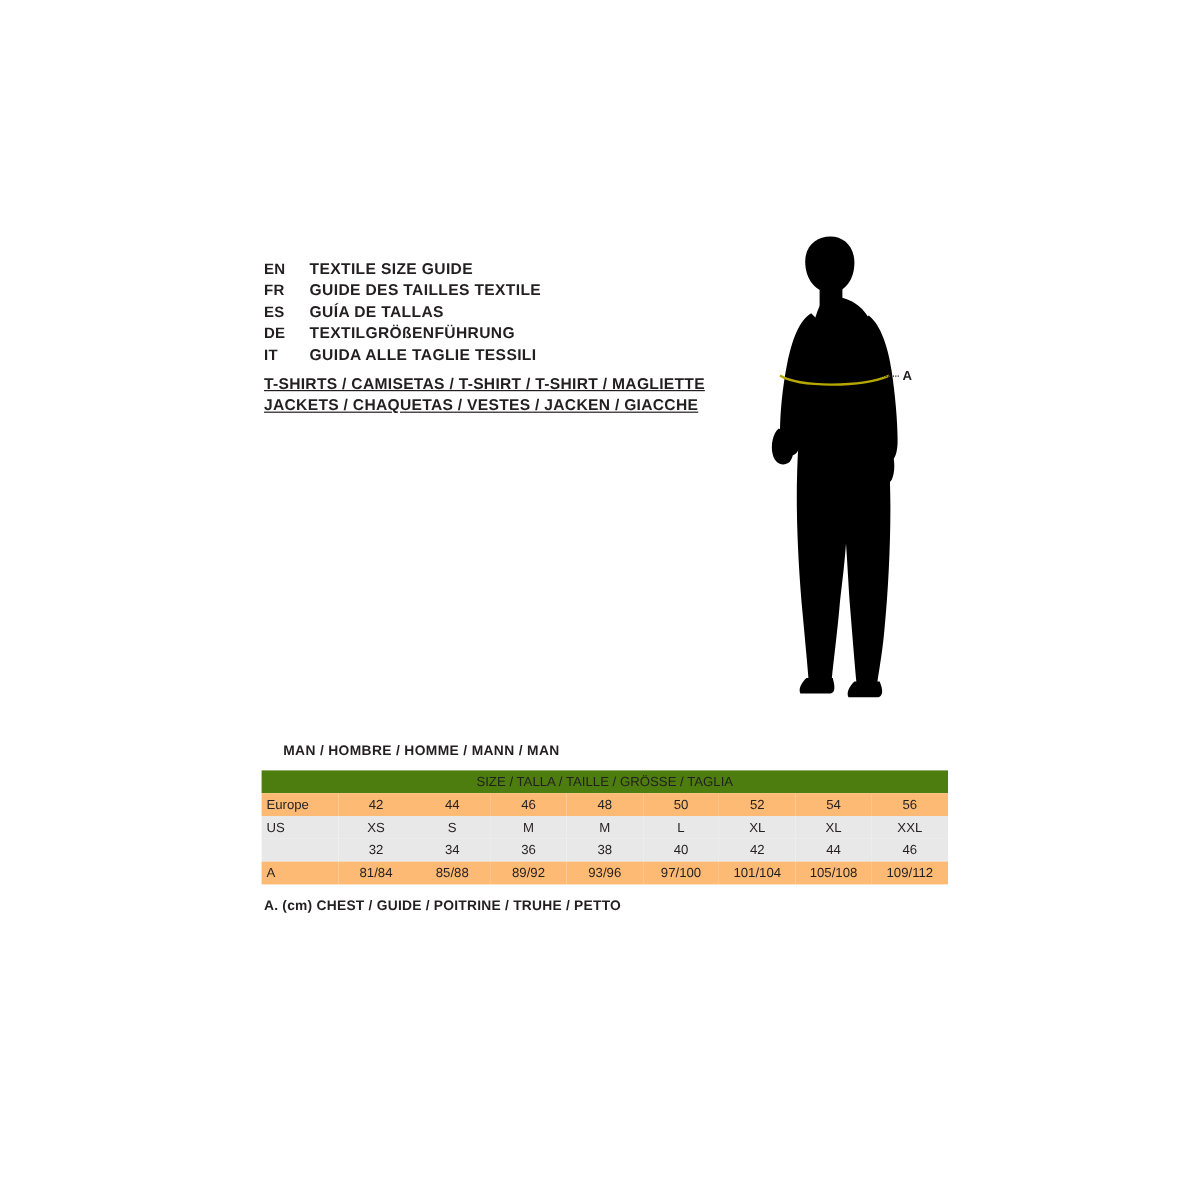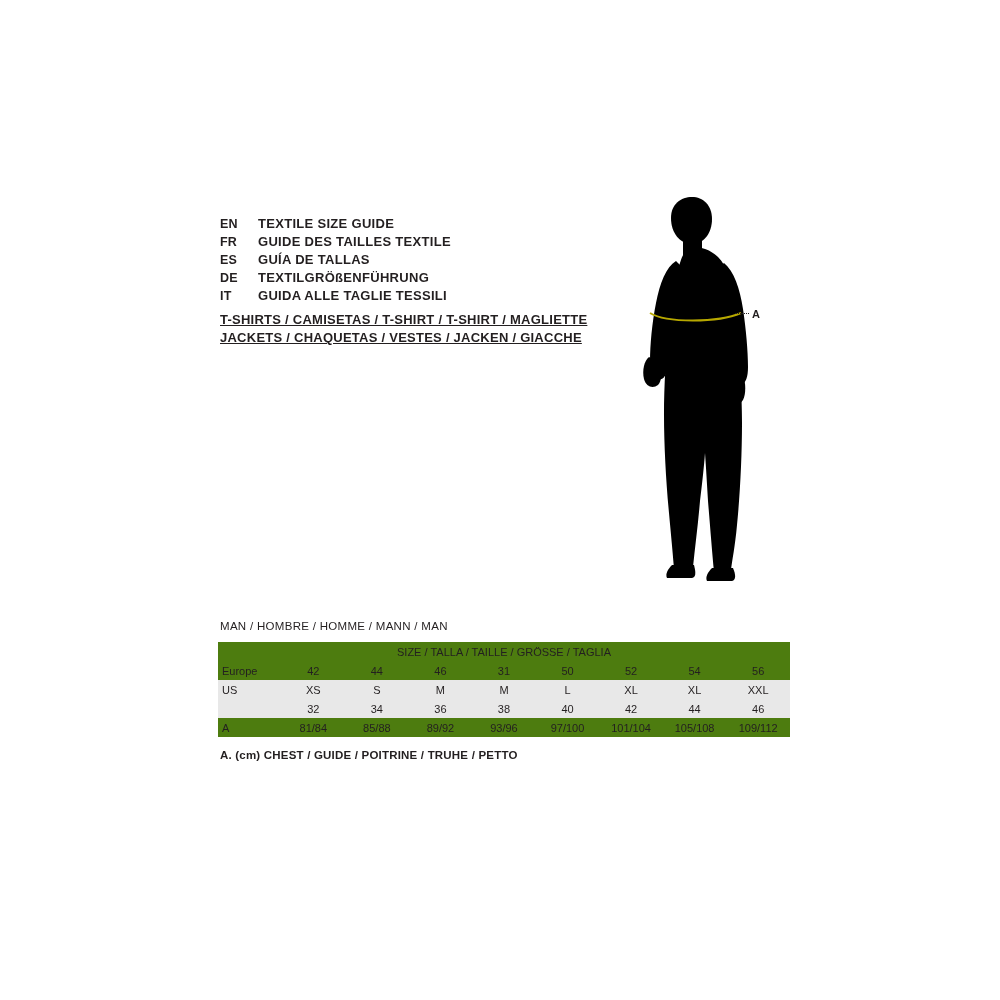--- a/index.html
+++ b/index.html
@@ -83,24 +83,24 @@
     position: absolute;
     left: 735px;
     top: 313px;
     width: 14px;
     border-top: 1.4px dotted #231f20;
   }
 
   
   .table-title {
     position: absolute;
-    left: 220px;
+    left: 236px;
     top: 620px;
     font-size: 11.5px;
-    font-weight: 400;
+    font-weight: 700;
     letter-spacing: 0.3px;
     color: #231f20;
   }
 
   table.size-table {
     position: absolute;
     left: 218px;
     top: 642px;
     width: 572px;
     border-collapse: collapse;
@@ -125,21 +125,21 @@
     background: #4d7c0f;
     font-weight: 400;
     text-align: left;
     padding-left: 4px;
     height: 18px;
   }
   .row-shade td {
     background: #e8e8e8;
   }
   .row-plain td {
-    background: #4d7c0f;
+    background: #fdba74;
   }
 
   .footnote {
     position: absolute;
     left: 220px;
     top: 749px;
     font-size: 11.5px;
     font-weight: 700;
     letter-spacing: 0.2px;
     color: #231f20;
@@ -237,21 +237,21 @@
 <table class="size-table">
   <tbody>
     <tr class="row-head">
       <td colspan="9">SIZE / TALLA / TAILLE / GRÖSSE / TAGLIA</td>
     </tr>
     <tr class="row-plain">
       <td class="lbl">Europe</td>
       <td>42</td>
       <td>44</td>
       <td>46</td>
-      <td>31</td>
+      <td>48</td>
       <td>50</td>
       <td>52</td>
       <td>54</td>
       <td>56</td>
     </tr>
     <tr class="row-shade">
       <td class="lbl">US</td>
       <td>XS</td>
       <td>S</td>
       <td>M</td>

